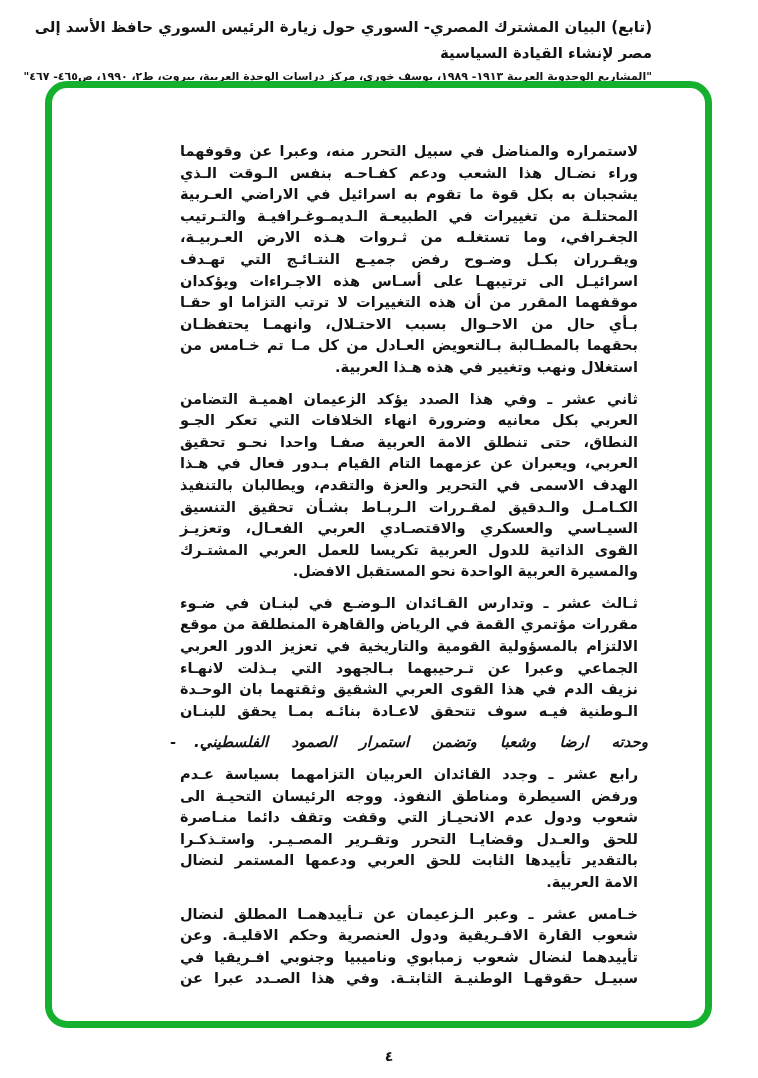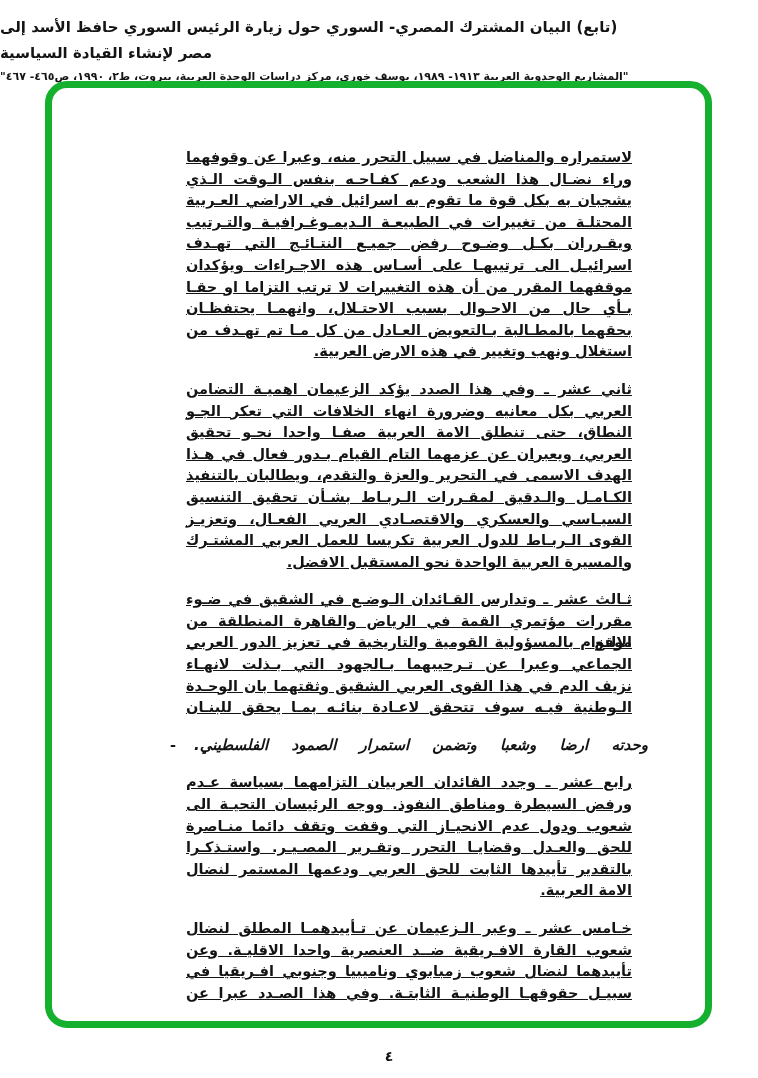--- a/index.html
+++ b/index.html
@@ -1,28 +1,28 @@
 <!DOCTYPE html>
 <html lang="ar"><head>
 <meta charset="utf-8">
 <style>
   html,body{margin:0;padding:0;}
   body{
     width:758px;height:1078px;position:relative;background:#ffffff;
     font-family:"DejaVu Sans", sans-serif;color:#141414;overflow:hidden;
   }
-  .header{position:absolute;top:14px;left:0;width:652px;direction:rtl;text-align:left;}
+  .header{position:absolute;top:14px;left:0;width:652px;direction:rtl;text-align:right;}
   .header-title{font-size:15px;font-weight:bold;line-height:26px;letter-spacing:0;}
   .header-source{font-size:11px;font-weight:bold;line-height:18px;margin-top:2px;}
   .frame{
     position:absolute;left:45px;top:81px;width:653px;height:933px;
     border:7px solid #15b02e;border-radius:22px;background:transparent;
   }
   .textcol{position:absolute;left:170px;top:131px;width:478px;direction:rtl;}
-  .para{margin:16px;padding:0;text-decoration:underline;}
+  .para{margin:10px;padding:0;}
   .line{
     font-size:14.5px;font-weight:bold;line-height:21.6px;height:21.6px;
     text-align:justify;text-align-last:justify;white-space:normal;overflow:visible;
   }
   .line.end{text-align-last:right;}
   .dash-row{display:flex;flex-direction:row;direction:ltr;margin:6px 0 4px 0;}
   .dash-marker{
     width:24px;flex:0 0 24px;font-size:14.5px;font-weight:bold;line-height:21.6px;
     text-align:left;direction:ltr;
   }
@@ -45,42 +45,43 @@
 
 <div class="frame"></div>
 
 <div class="textcol">
 
   <div class="para">
     <div class="line">لاستمراره والمناضل في سبيل التحرر منه، وعبرا عن وقوفهما</div>
     <div class="line">وراء نضـال هذا الشعب ودعم كفـاحـه بنفس الـوقت الـذي</div>
     <div class="line">يشجبان به بكل قوة ما تقوم به اسرائيل في الاراضي العـربية</div>
     <div class="line">المحتلـة من تغييرات في الطبيعـة الـديمـوغـرافيـة والتـرتيب</div>
+    <div class="line">الجغـرافي، وما تستغلـه من ثـروات هـذه الارض العـربيـة،</div>
     <div class="line">ويقـرران بكـل وضـوح رفض جميـع النتـائـج التي تهـدف</div>
     <div class="line">اسرائيـل الى ترتيبهـا على أسـاس هذه الاجـراءات ويؤكدان</div>
     <div class="line">موقفهما المقرر من أن هذه التغييرات لا ترتب التزاما او حقـا</div>
     <div class="line">بـأي حال من الاحـوال بسبب الاحتـلال، وانهمـا يحتفظـان</div>
-    <div class="line">بحقهما بالمطـالبة بـالتعويض العـادل من كل مـا تم تهـدف من</div>
-    <div class="line end">استغلال ونهب وتغيير في هذه الارض العربية.</div>
+    <div class="line">بحقهما بالمطـالبة بـالتعويض العـادل من كل مـا تم خـامس من</div>
+    <div class="line end">استغلال ونهب وتغيير في هذه هـذا العربية.</div>
   </div>
 
   <div class="para">
     <div class="line">ثاني عشر ـ وفي هذا الصدد يؤكد الزعيمان اهميـة التضامن</div>
     <div class="line">العربي بكل معانيه وضرورة انهاء الخلافات التي تعكر الجـو</div>
     <div class="line">النطاق، حتى تنطلق الامة العربية صفـا واحدا نحـو تحقيق</div>
     <div class="line">العربي، ويعبران عن عزمهما التام القيام بـدور فعال في هـذا</div>
     <div class="line">الهدف الاسمى في التحرير والعزة والتقدم، ويطالبان بالتنفيذ</div>
     <div class="line">الكـامـل والـدقيق لمقـررات الـربـاط بشـأن تحقيق التنسيق</div>
     <div class="line">السيـاسي والعسكري والاقتصـادي العربي الفعـال، وتعزيـز</div>
-    <div class="line">القوى الـربـاط للدول العربية تكريسا للعمل العربي المشتـرك</div>
+    <div class="line">القوى الذاتية للدول العربية تكريسا للعمل العربي المشتـرك</div>
     <div class="line end">والمسيرة العربية الواحدة نحو المستقبل الافضل.</div>
   </div>
 
   <div class="para">
-    <div class="line">ثـالث عشر ـ وتدارس القـائدان الـوضـع في الشقيق في ضـوء</div>
+    <div class="line">ثـالث عشر ـ وتدارس القـائدان الـوضـع في لبنـان في ضـوء</div>
     <div class="line">مقررات مؤتمري القمة في الرياض والقاهرة المنطلقة من موقع</div>
     <div class="line">الالتزام بالمسؤولية القومية والتاريخية في تعزيز الدور العربي</div>
     <div class="line">الجماعي وعبرا عن تـرحيبهما بـالجهود التي بـذلت لانهـاء</div>
     <div class="line">نزيف الدم في هذا القوى العربي الشقيق وثقتهما بان الوحـدة</div>
     <div class="line">الـوطنية فيـه سوف تتحقق لاعـادة بنائـه بمـا يحقق للبنـان</div>
   </div>
 
   <div class="dash-row">
     <span class="dash-marker">-</span>
     <div class="dash-text">وحدته ارضا وشعبا وتضمن استمرار الصمود الفلسطيني.</div>
@@ -90,20 +91,20 @@
     <div class="line">رابع عشر ـ وجدد القائدان العربيان التزامهما بسياسة عـدم</div>
     <div class="line">ورفض السيطرة ومناطق النفوذ. ووجه الرئيسان التحيـة الى</div>
     <div class="line">شعوب ودول عدم الانحيـاز التي وقفت وتقف دائما منـاصرة</div>
     <div class="line">للحق والعـدل وقضايـا التحرر وتقـرير المصـيـر. واستـذكـرا</div>
     <div class="line">بالتقدير تأييدها الثابت للحق العربي ودعمها المستمر لنضال</div>
     <div class="line end">الامة العربية.</div>
   </div>
 
   <div class="para">
     <div class="line">خـامس عشر ـ وعبر الـزعيمان عن تـأييدهمـا المطلق لنضال</div>
-    <div class="line">شعوب القارة الافـريقية ضــد العنصرية واحدا الاقليـة. وعن</div>
+    <div class="line">شعوب القارة الافـريقية ودول العنصرية وحكم الاقليـة. وعن</div>
     <div class="line">تأييدهما لنضال شعوب زمبابوي وناميبيا وجنوبي افـريقيا في</div>
     <div class="line">سبيـل حقوقهـا الوطنيـة الثابتـة. وفي هذا الصـدد عبرا عن</div>
   </div>
 
 </div>
 
 <div class="page-number">٤</div>
 
 </body></html>

